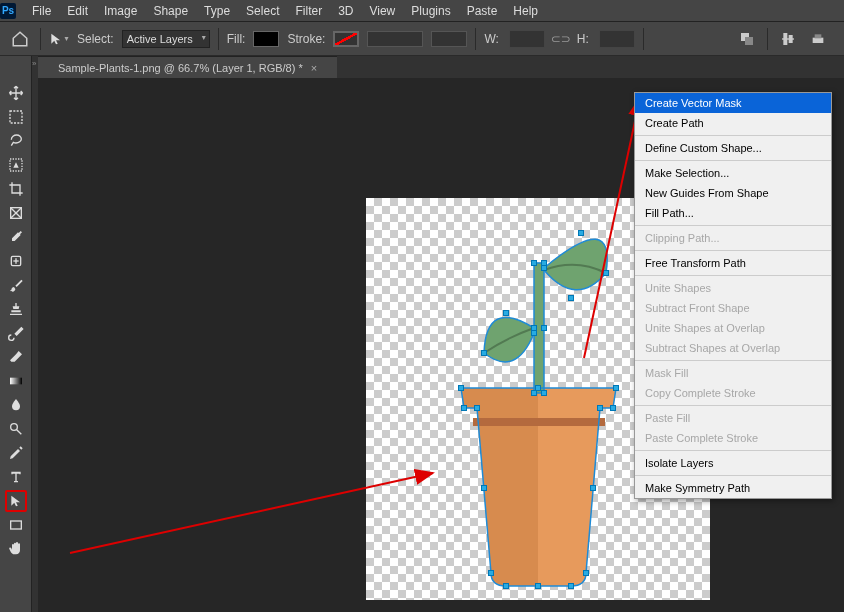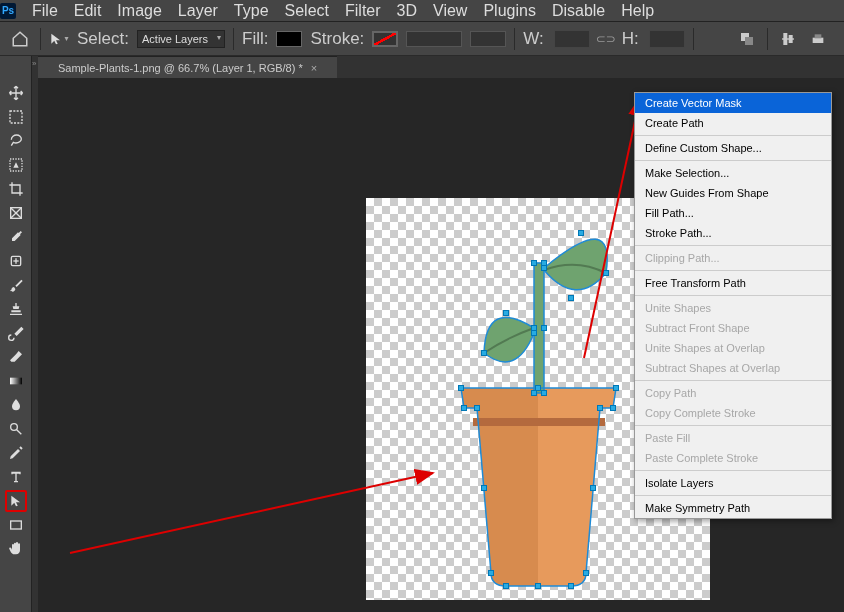--- a/index.html
+++ b/index.html
@@ -1,22 +1,22 @@
 <!DOCTYPE html>
 <html><head>
 <meta charset="utf-8">
 <style>
 *{margin:0;padding:0;box-sizing:border-box;font-family:"Segoe UI",Tahoma,sans-serif}
 body{background:#323232;width:844px;height:612px;overflow:hidden;position:relative;font-size:12px;color:#ddd}
 .menubar{height:22px;background:#454545;display:flex;align-items:center;padding-left:0;border-bottom:1px solid #222}
 .ps-logo{width:16px;height:16px;background:#001834;color:#31a8ff;display:flex;align-items:center;justify-content:center;font-size:10px;font-weight:bold;border-radius:2px;margin-right:8px}
-.menubar-item{padding:0 8px;font-size:16px;color:#ddd;cursor:default}
+.menubar-item{padding:0 8px;font-size:12px;color:#ddd;cursor:default}
 .optbar{height:34px;background:#454545;display:flex;align-items:center;padding:0 8px;gap:8px;border-bottom:1px solid #2a2a2a}
 .home-icon{width:24px;height:24px;display:flex;align-items:center;justify-content:center}
-.opt-label{font-size:17px;color:#ccc}
+.opt-label{font-size:12px;color:#ccc}
 .opt-select{background:#333;border:1px solid #222;color:#ddd;font-size:11px;padding:2px 16px 2px 4px;position:relative}
 .swatch{width:26px;height:16px;background:#000;border:1px solid #666}
 .swatch-stroke{width:26px;height:16px;border:2px solid #666;background:linear-gradient(to bottom right,transparent 44%,#f00 44%,#f00 56%,transparent 56%),#333}
 .thin-box{width:56px;height:16px;border:1px solid #555;background:#333}
 .opt-field{width:36px;height:18px;background:#333;border:1px solid #444;margin-left:2px}
 .link-icon{width:16px;height:16px;color:#999;display:flex;align-items:center;justify-content:center}
 .tb{position:absolute;left:0;top:56px;bottom:0;width:32px;background:#454545;display:flex;flex-direction:column;align-items:center;padding-top:6px;border-right:1px solid #222}
 .tool{width:22px;height:22px;display:flex;align-items:center;justify-content:center;margin:2px 0;color:#ddd;position:relative}
 .tool.sel{border:2px solid #d00;border-radius:2px}
 .collapse-grip{position:absolute;left:32px;top:56px;width:6px;height:14px;display:flex;align-items:center;color:#888;font-size:8px}
@@ -40,28 +40,28 @@
 </style>
 </head>
 <body>
 
 <div class="menubar">
   <div class="ps-logo">Ps</div>
   <div id="mb-holder" style="display: flex;">
       <div class="menubar-item">File</div>
       <div class="menubar-item">Edit</div>
       <div class="menubar-item">Image</div>
-      <div class="menubar-item">Layer</div>
+      <div class="menubar-item">Shape</div>
       <div class="menubar-item">Type</div>
       <div class="menubar-item">Select</div>
       <div class="menubar-item">Filter</div>
       <div class="menubar-item">3D</div>
       <div class="menubar-item">View</div>
       <div class="menubar-item">Plugins</div>
-      <div class="menubar-item">Disable</div>
+      <div class="menubar-item">Paste</div>
       <div class="menubar-item">Help</div>
     </div>
 </div>
 
 <div class="optbar">
   <div class="home-icon">
     <svg width="18" height="18" viewBox="0 0 24 24" fill="none" stroke="#ccc" stroke-width="2">
         <path d="M3 11 L12 3 L21 11 V21 H3 Z"></path>
       </svg>
   </div>
@@ -311,32 +311,31 @@
 
 <div class="ctx" id="ctx-holder">
     <div class="ctx-item sel">Create Vector Mask</div>
     <div class="ctx-item">Create Path</div>
     <div class="ctx-sep"></div>
     <div class="ctx-item">Define Custom Shape...</div>
     <div class="ctx-sep"></div>
     <div class="ctx-item">Make Selection...</div>
     <div class="ctx-item">New Guides From Shape</div>
     <div class="ctx-item">Fill Path...</div>
-    <div class="ctx-item">Stroke Path...</div>
     <div class="ctx-sep"></div>
     <div class="ctx-item dis">Clipping Path...</div>
     <div class="ctx-sep"></div>
     <div class="ctx-item">Free Transform Path</div>
     <div class="ctx-sep"></div>
     <div class="ctx-item dis">Unite Shapes</div>
     <div class="ctx-item dis">Subtract Front Shape</div>
     <div class="ctx-item dis">Unite Shapes at Overlap</div>
     <div class="ctx-item dis">Subtract Shapes at Overlap</div>
     <div class="ctx-sep"></div>
-    <div class="ctx-item dis">Copy Path</div>
+    <div class="ctx-item dis">Mask Fill</div>
     <div class="ctx-item dis">Copy Complete Stroke</div>
     <div class="ctx-sep"></div>
     <div class="ctx-item dis">Paste Fill</div>
     <div class="ctx-item dis">Paste Complete Stroke</div>
     <div class="ctx-sep"></div>
     <div class="ctx-item">Isolate Layers</div>
     <div class="ctx-sep"></div>
     <div class="ctx-item">Make Symmetry Path</div>
   </div>
 

